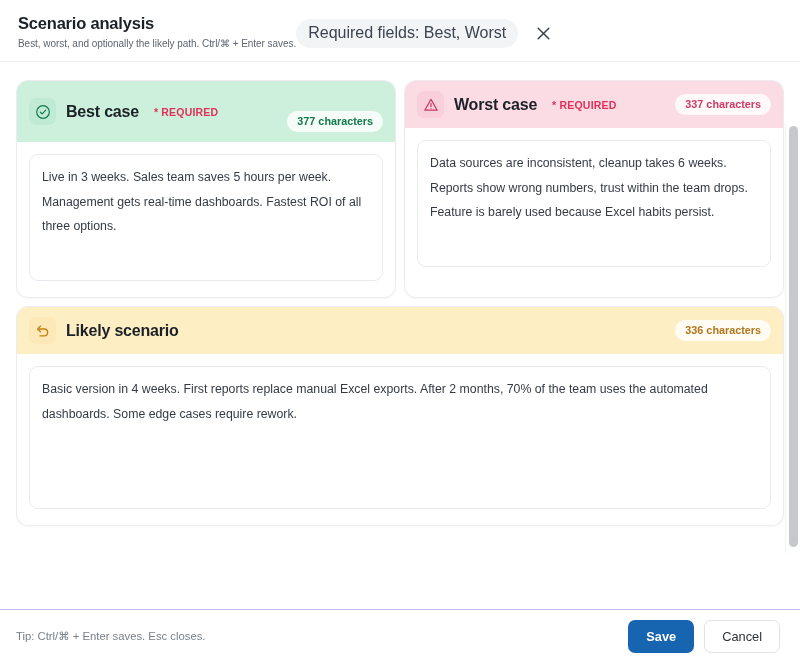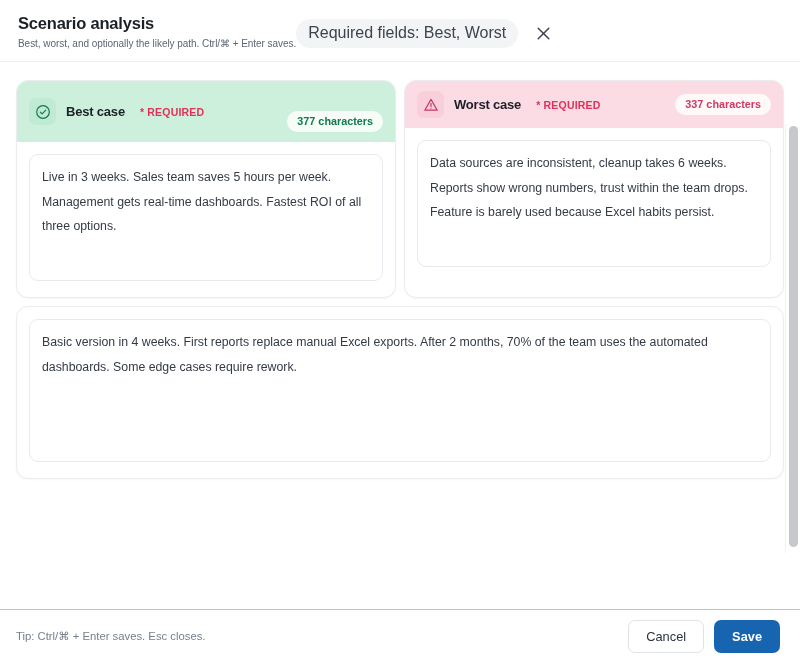--- a/index.html
+++ b/index.html
@@ -75,21 +75,21 @@
   .head-icon {
     width: 27px; height: 27px;
     border-radius: 7px;
     display: flex; align-items: center; justify-content: center;
     flex: 0 0 auto;
   }
   .head-icon.best { background: #c0ead3; color: #13794c; }
   .head-icon.worst { background: #f8cfdb; color: #c43a63; }
   .head-icon svg { display: block; }
   .case-title {
-    font-size: 13px; font-weight: 700; color: #1c2127; letter-spacing: -0.2px;
+    font-size: 16px; font-weight: 700; color: #1c2127; letter-spacing: -0.2px;
   }
   .required-tag {
     font-size: 10.5px; font-weight: 700; color: #e03158;
     letter-spacing: 0.2px; margin-left: 5px;
   }
   .char-pill {
     margin-left: auto;
     background: rgba(255,255,255,0.82);
     border-radius: 999px;
     padding: 4px 10px 5px;
@@ -259,32 +259,42 @@
         </div>
         <div class="case-body">
           <textarea class="ta case" placeholder="" style="">Data sources are inconsistent, cleanup takes 6 weeks. Reports show wrong numbers, trust within the team drops. Feature is barely used because Excel habits persist.</textarea>
         </div>
       </div>
 
     </div>
 
 
     <div class="likely-card">
+      <div class="likely-head">
+        <div class="head-icon likely">
+          <svg width="17" height="17" viewBox="0 0 17 17" fill="none" stroke="currentColor" stroke-width="1.35" stroke-linecap="round" stroke-linejoin="round">
+            <path d="M4.2 7.0 H10.2 a3.4 3.4 0 0 1 0 6.8 H6.0"></path>
+            <polyline points="6.6,4.1 3.6,7.0 6.6,9.9"></polyline>
+          </svg>
+        </div>
+        <div class="case-title">Likely scenario</div>
+        <div class="char-pill likely">336 characters</div>
+      </div>
       <div class="case-body">
         <textarea class="ta likely" placeholder="" style="">Basic version in 4 weeks. First reports replace manual Excel exports. After 2 months, 70% of the team uses the automated dashboards. Some edge cases require rework.</textarea>
       </div>
     </div>
 
     <div class="scrollbar-track">
       <div class="scrollbar-thumb"></div>
     </div>
 
   </div>
 
   <div class="footer">
     <div class="tip">Tip: Ctrl/⌘ + Enter saves. Esc closes.</div>
     <div class="footer-actions">
+      <button class="btn btn-save">Save</button>
       <button class="btn btn-cancel">Cancel</button>
-      <button class="btn btn-save">Save</button>
     </div>
   </div>
 
 </div>
 
 </body></html>

